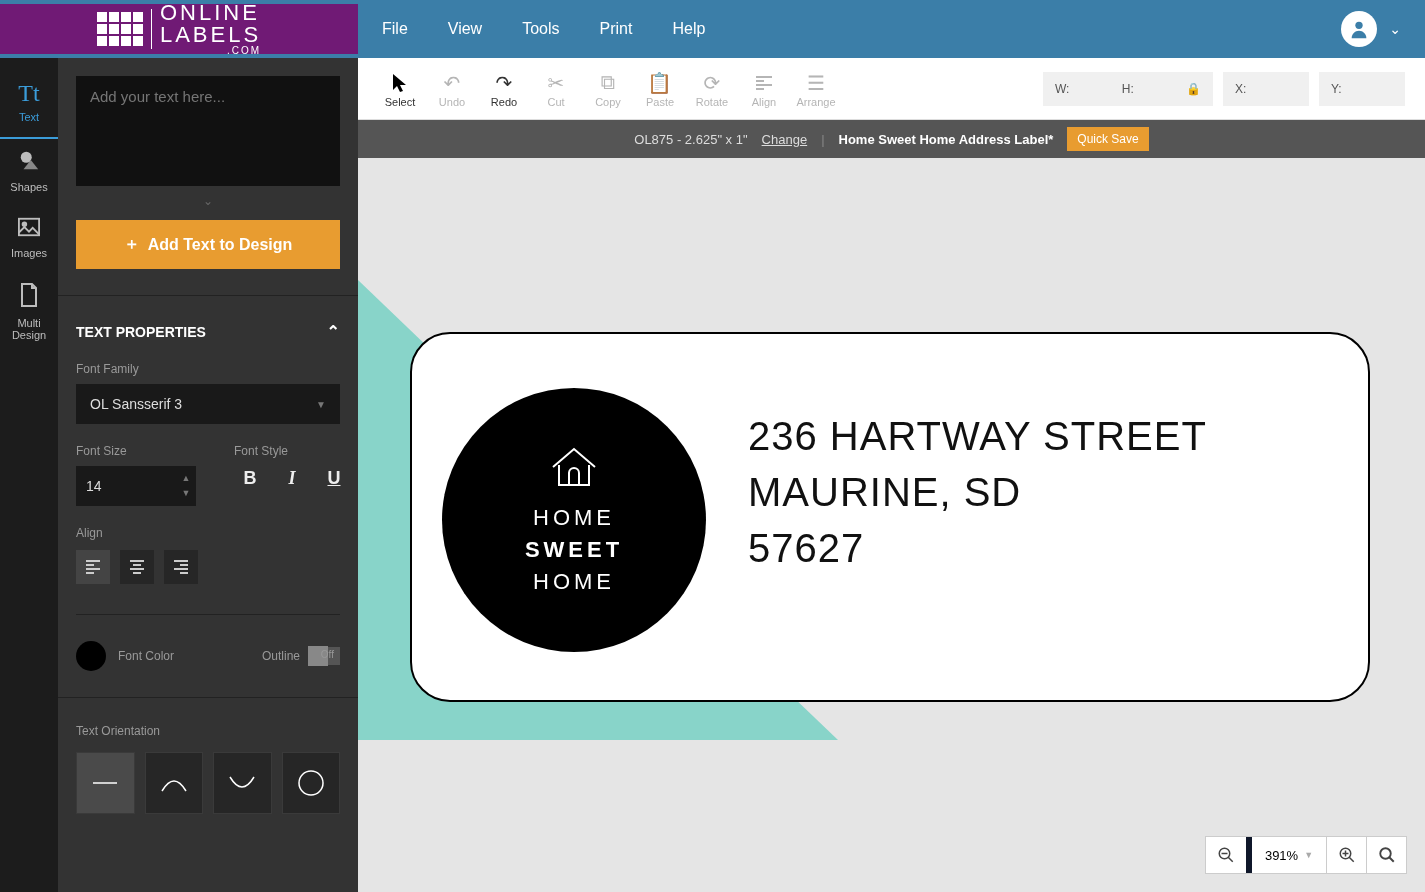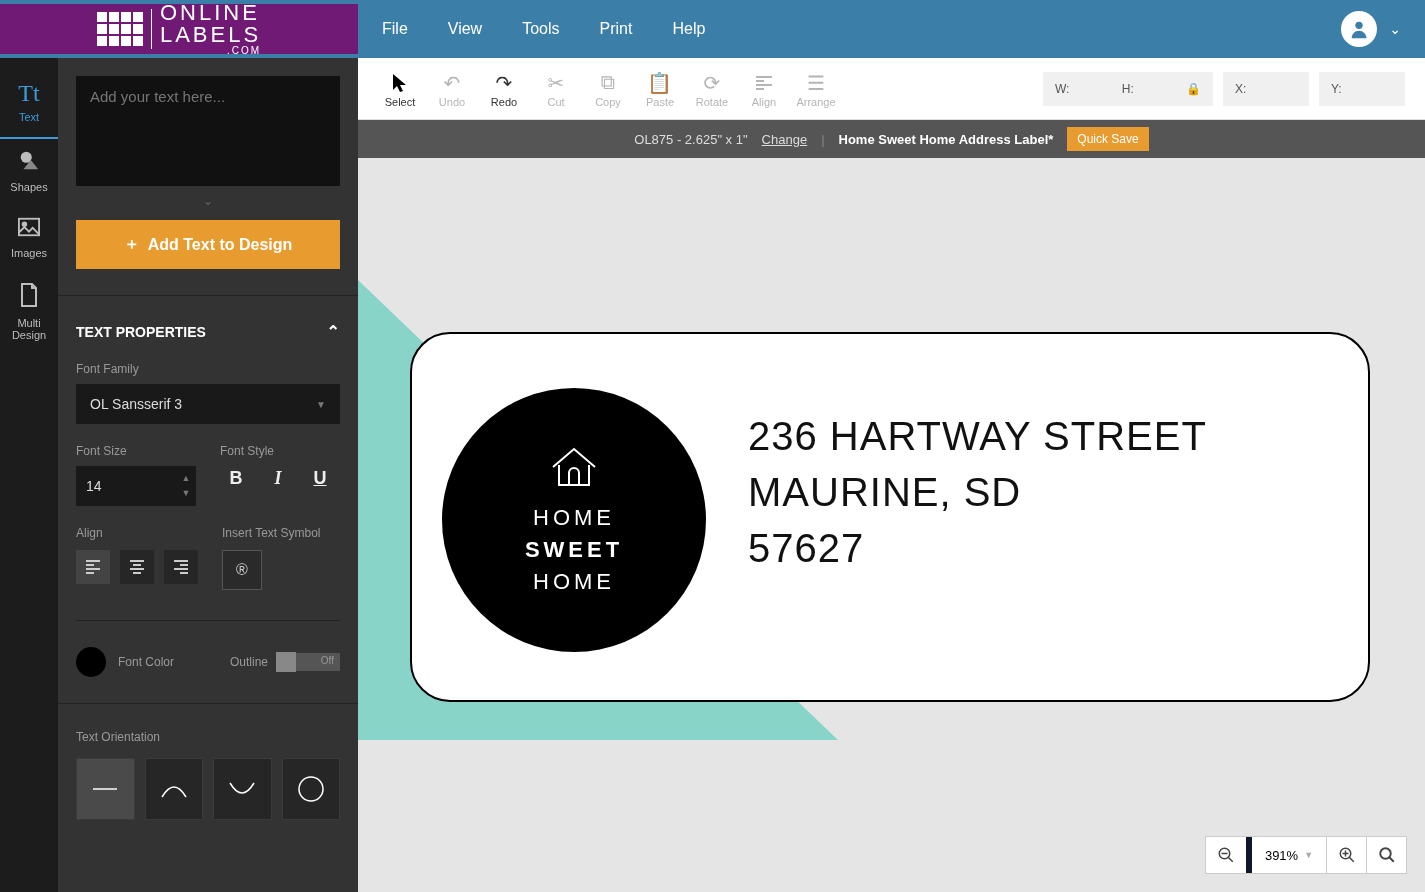--- a/index.html
+++ b/index.html
@@ -47,21 +47,21 @@
 .text-chevron { text-align:center; margin:4px 0 12px; color:#666; font-size:12px;}
 .add-text-btn {
   width:100%; background:#e89c30; color:#fff; border:none; padding:14px 0; font-size:16px;
   font-weight:bold; cursor:pointer; display:flex; align-items:center; justify-content:center; gap:8px;
 }
 .section-divider { height:1px; background:#222; margin:26px -18px; }
 .props-header { display:flex; justify-content:space-between; align-items:center; font-weight:bold; color:#fff; font-size:14px; margin-bottom:21px;}
 .props-header .caret { font-size:16px; }
 .field-label { font-size:12px; color:#999; margin-bottom:8px;}
 .font-select { width:100%; background:#191919; color:#ddd; padding:12px 14px; border:none; display:flex; justify-content:space-between; align-items:center; cursor:pointer; font-size:14px;}
-.row { display:flex; gap:24px; margin-top:20px;}
+.row { display:flex; gap:38px; margin-top:20px;}
 .col { flex:1; }
 .spinner { display:flex; align-items:center; background:#191919; width:120px;}
 .spinner input { flex:1; background:transparent; border:none; color:#ddd; padding:12px 10px; font-size:14px; outline:none; width:60px;}
 .spinner .arrows { width:20px; display:flex; flex-direction:column; font-size:9px; color:#777; line-height:1; text-align:center;}
 .spinner .arrows span { cursor:pointer; padding:3px 0;}
 .style-btns { display:flex; gap:18px; align-items:center; margin-top:10px; padding-left:4px;}
 .style-btns span { font-size:18px; color:#eee; cursor:pointer; font-weight:bold; width:24px; text-align:center;}
 .style-btns .ital { font-style:italic; font-family: Georgia, serif;}
 .style-btns .und { text-decoration:underline;}
 .align-btns { display:flex; gap:10px; margin-top:10px;}
@@ -69,21 +69,21 @@
 .align-btns .btn.active { background:#444;}
 .align-lines { display:flex; flex-direction:column; gap:2px; width:14px;}
 .align-lines span{ height:2px; background:#ccc;}
 .align-left span:nth-child(2){width:8px;} .align-left span:nth-child(4){width:8px;}
 .align-center span:nth-child(2){width:8px;margin:0 auto;} .align-center span:nth-child(4){width:8px;margin:0 auto;}
 .align-right span:nth-child(2){width:8px;margin-left:auto;} .align-right span:nth-child(4){width:8px;margin-left:auto;}
 .symbol-btn { width:40px;height:40px; border:1px solid #555; display:flex;align-items:center;justify-content:center; font-size:16px; color:#ccc; cursor:pointer;margin-top:10px; background:#2a2a2a;}
 .color-row { display:flex; align-items:center; gap:12px; margin-top:30px; padding-top:26px; border-top:1px solid #222;}
 .color-swatch { width:30px; height:30px; border-radius:50%; background:#000; cursor:pointer;}
 .outline-toggle { display:flex; align-items:center; gap:8px; font-size:12px; color:#999; margin-left:auto;}
-.toggle { width:64px; height:18px; background:#555; position:relative; cursor:pointer;padding-left:32px;}
+.toggle { width:32px; height:18px; background:#555; position:relative; cursor:pointer;padding-left:32px;}
 .toggle .knob { position:absolute; left:0; top:-1px; width:20px; height:20px; background:#888;}
 .toggle .lbl { position:absolute; right:6px; top:2px; font-size:10px; color:#999;}
 .orient-row { display:flex; gap:10px; margin-top:14px;}
 .orient-btn { width:62px; height:62px; background:#262626; border:1px solid #3a3a3a; display:flex;align-items:center;justify-content:center; cursor:pointer;}
 .orient-btn.active { background:#4a4a4a;}
 .orient-btn svg { stroke:#fff; fill:none; stroke-width:1.5;}
 
 
 .toolbar {
   position:absolute; left:358px; right:0; top:58px; height:62px; background:#fff;
@@ -289,24 +289,20 @@
           </div>
         <div class="btn">
             <div class="align-lines align-right">
               <span></span>
               <span></span>
               <span></span>
               <span></span>
             </div>
           </div>
       </div>
-    </div>
-    <div class="col">
-      <div class="field-label">Insert Text Symbol</div>
-      <div class="symbol-btn">®</div>
     </div>
   </div>
 
   <div class="color-row">
     <div class="color-swatch"></div>
     <span style="font-size:12px;color:#999;">Font Color</span>
     <div class="outline-toggle">
       <span>Outline</span>
       <div class="toggle">
         <div class="knob"></div>

